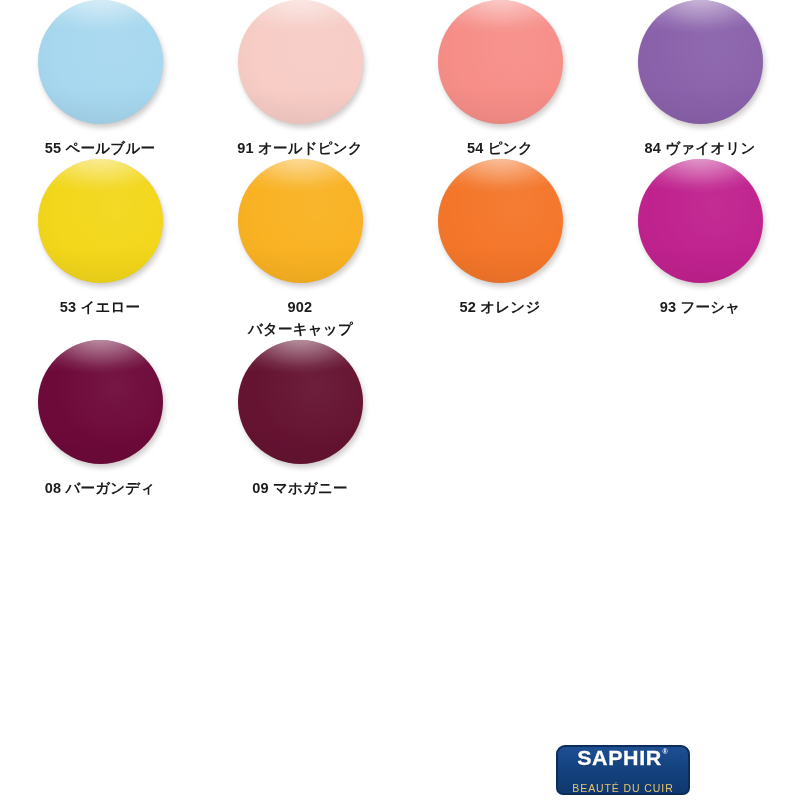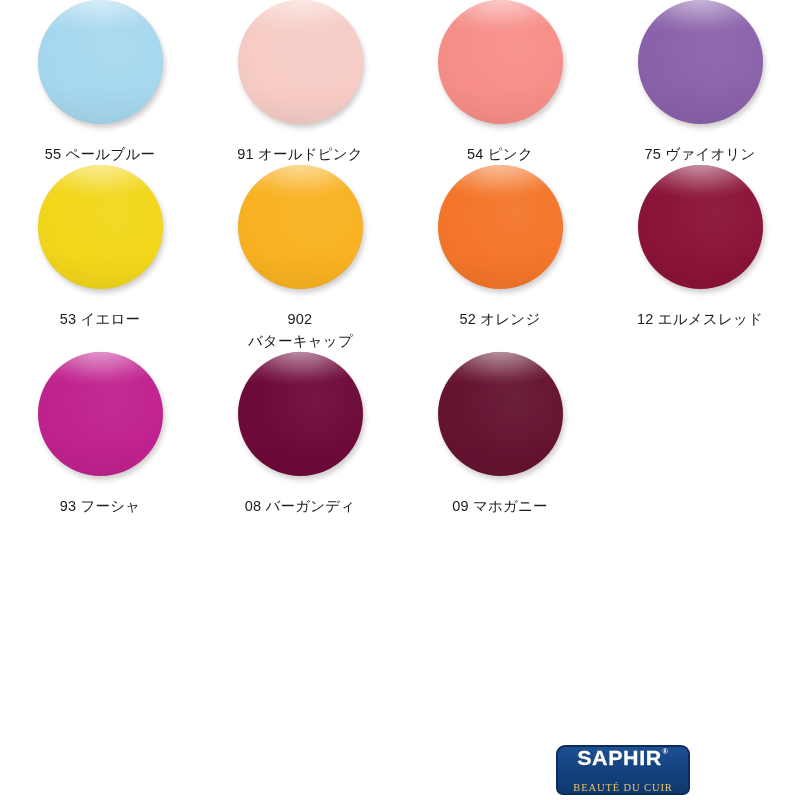--- a/index.html
+++ b/index.html
@@ -88,24 +88,24 @@
     background:
       radial-gradient(circle at 62% 38%,
         rgba(255,255,255,0.05) 0%,
         rgba(255,255,255,0) 55%,
         rgba(0,0,0,0.035) 92%,
         rgba(0,0,0,0.07) 100%);
     pointer-events: none;
   }
 
   .swatch-label {
-    margin-top: 19px;
+    margin-top: 13px;
     font-size: 14.5px;
     line-height: 22px;
-    font-weight: 400;
+    font-weight: 700;
     color: #1b1b1b;
     text-align: center;
     letter-spacing: 0.2px;
     max-width: 168px;
     word-break: keep-all;
   }
 
   
   .brand-logo {
     position: absolute;
@@ -154,21 +154,21 @@
   }
   .brand-reg {
     font-size: 7px;
     line-height: 7px;
     color: #ffffff;
     margin-left: 1px;
     margin-top: 1px;
     font-weight: 700;
   }
   .brand-tagline {
-    font-family: Liberation Serif, serif;
+    font-family: Liberation Sans, sans-serif;
     font-size: 10.5px;
     line-height: 12px;
     letter-spacing: 0.9px;
     color: #e8c66a;
     margin-top: 14px;
     white-space: nowrap;
   }
 </style>
 </head>
 <body>
@@ -195,21 +195,21 @@
       <div class="swatch-disc-wrap">
         <div class="swatch-disc" style="background-color: rgb(247, 142, 136);"></div>
       </div>
       <div class="swatch-label">54 ピンク</div>
     </div>
 
     <div class="swatch-cell row-1">
       <div class="swatch-disc-wrap">
         <div class="swatch-disc" style="background-color: rgb(138, 98, 171);"></div>
       </div>
-      <div class="swatch-label">75 ヴァイオリン</div>
+      <div class="swatch-label">84 ヴァイオリン</div>
     </div>
 
     <div class="swatch-cell row-2">
       <div class="swatch-disc-wrap">
         <div class="swatch-disc" style="background-color: rgb(243, 215, 27);"></div>
       </div>
       <div class="swatch-label">53 イエロー</div>
     </div>
 
     <div class="swatch-cell row-2">
@@ -223,26 +223,20 @@
       <div class="swatch-disc-wrap">
         <div class="swatch-disc" style="background-color: rgb(244, 118, 42);"></div>
       </div>
       <div class="swatch-label">52 オレンジ</div>
     </div>
 
 
 
 
 
-    <div class="swatch-cell row-3">
-      <div class="swatch-disc-wrap">
-        <div class="swatch-disc" style="background-color: rgb(139, 19, 56);"></div>
-      </div>
-      <div class="swatch-label">12 エルメスレッド</div>
-    </div>
 
     <div class="swatch-cell row-4">
       <div class="swatch-disc-wrap">
         <div class="swatch-disc" style="background-color: rgb(192, 34, 142);"></div>
       </div>
       <div class="swatch-label">93 フーシャ</div>
     </div>
 
     <div class="swatch-cell row-4">
       <div class="swatch-disc-wrap">

